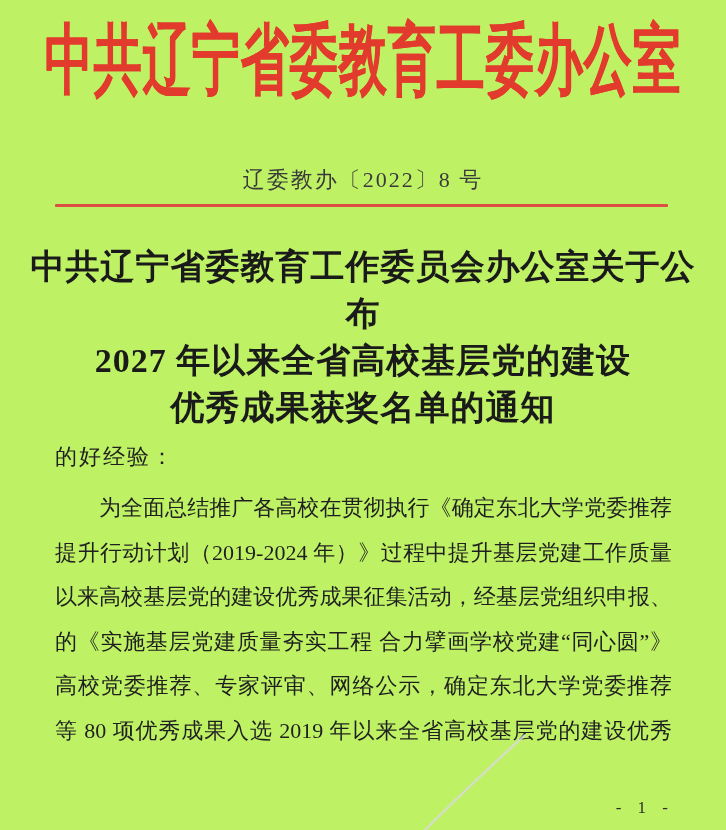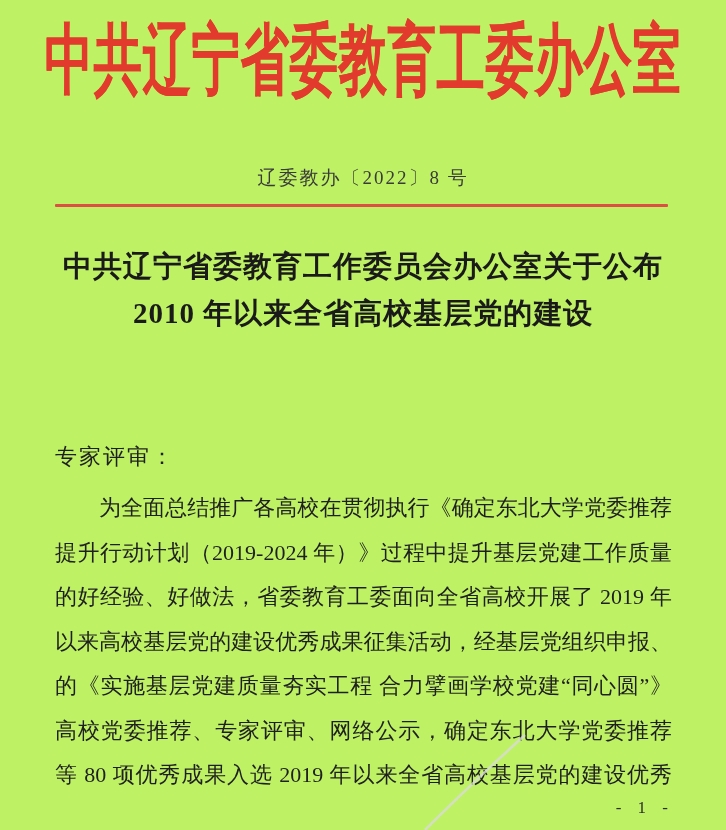--- a/index.html
+++ b/index.html
@@ -40,21 +40,21 @@
     text-shadow: 0.5px 0 0 #e23a2c;
   }
 
   
   .doc-number {
     position: absolute;
     top: 165px;
     left: 0;
     width: 100%;
     text-align: center;
-    font-size: 19px;
+    font-size: 22px;
     color: #3a3a3a;
     letter-spacing: 2px;
   }
 
   
   .red-rule {
     position: absolute;
     top: 204px;
     left: 55px;
     width: 613px;
@@ -64,21 +64,21 @@
   }
 
   
   .doc-title {
     position: absolute;
     top: 243px;
     left: 28px;
     width: 670px;
     text-align: center;
     font-weight: bold;
-    font-size: 29px;
+    font-size: 34px;
     line-height: 47px;
     color: #1a1a1a;
     letter-spacing: 1px;
   }
 
   
   .doc-body {
     position: absolute;
     top: 436px;
     left: 55px;
@@ -130,28 +130,28 @@
   <div class="masthead-wrap">
     <h1 class="masthead" style="margin:0;">中共辽宁省委教育工委办公室</h1>
   </div>
 
   <div class="doc-number">辽委教办〔2022〕8 号</div>
 
   <div class="red-rule"></div>
 
   <div class="doc-title">
     <div>中共辽宁省委教育工作委员会办公室关于公布</div>
-    <div>2010 年以来全省高校基层党的建设</div>
+    <div>2027 年以来全省高校基层党的建设</div>
+    <div>优秀成果获奖名单的通知</div>
   </div>
 
   <div class="doc-body">
-    <div class="salutation">专家评审：</div>
+    <div class="salutation">的好经验：</div>
     <div class="body-line indent">为全面总结推广各高校在贯彻执行《确定东北大学党委推荐</div>
     <div class="body-line">提升行动计划（2019-2024 年）》过程中提升基层党建工作质量</div>
-    <div class="body-line">的好经验、好做法，省委教育工委面向全省高校开展了 2019 年</div>
     <div class="body-line">以来高校基层党的建设优秀成果征集活动，经基层党组织申报、</div>
     <div class="body-line">的《实施基层党建质量夯实工程 合力擘画学校党建“同心圆”》</div>
     <div class="body-line">高校党委推荐、专家评审、网络公示，确定东北大学党委推荐</div>
     <div class="body-line">等 80 项优秀成果入选 2019 年以来全省高校基层党的建设优秀</div>
   </div>
 
   <svg class="scan-artifact" viewBox="0 0 250 130" xmlns="http://www.w3.org/2000/svg">
     <path d="M 145 35 Q 90 85 45 130" stroke="#d9d9d9" stroke-width="2.5" fill="none" opacity="0.8"></path>
   </svg>
 

